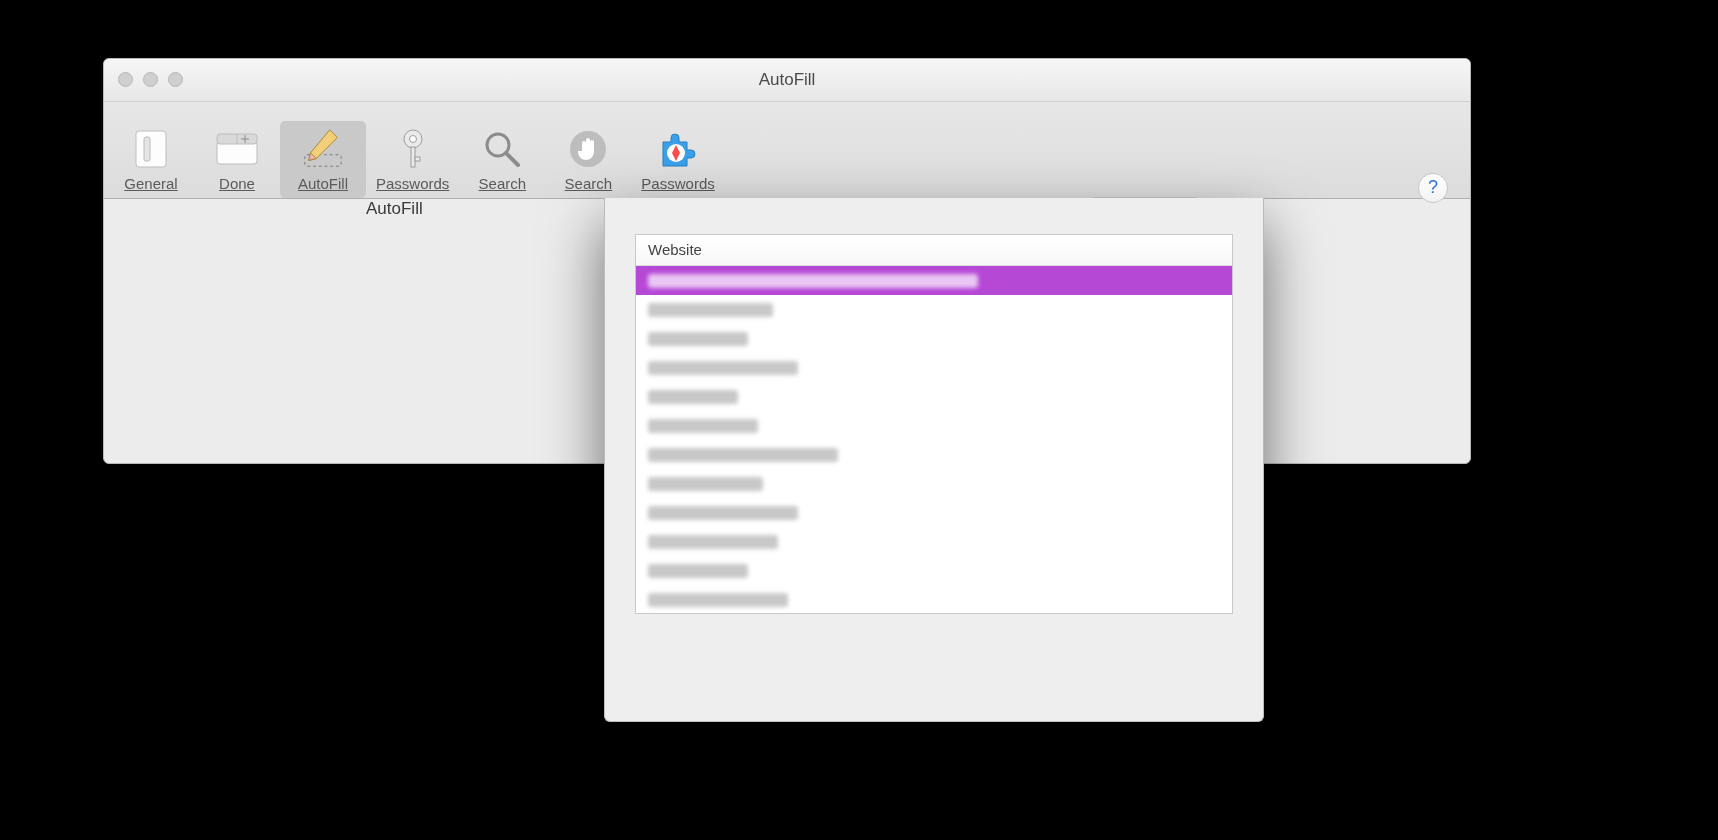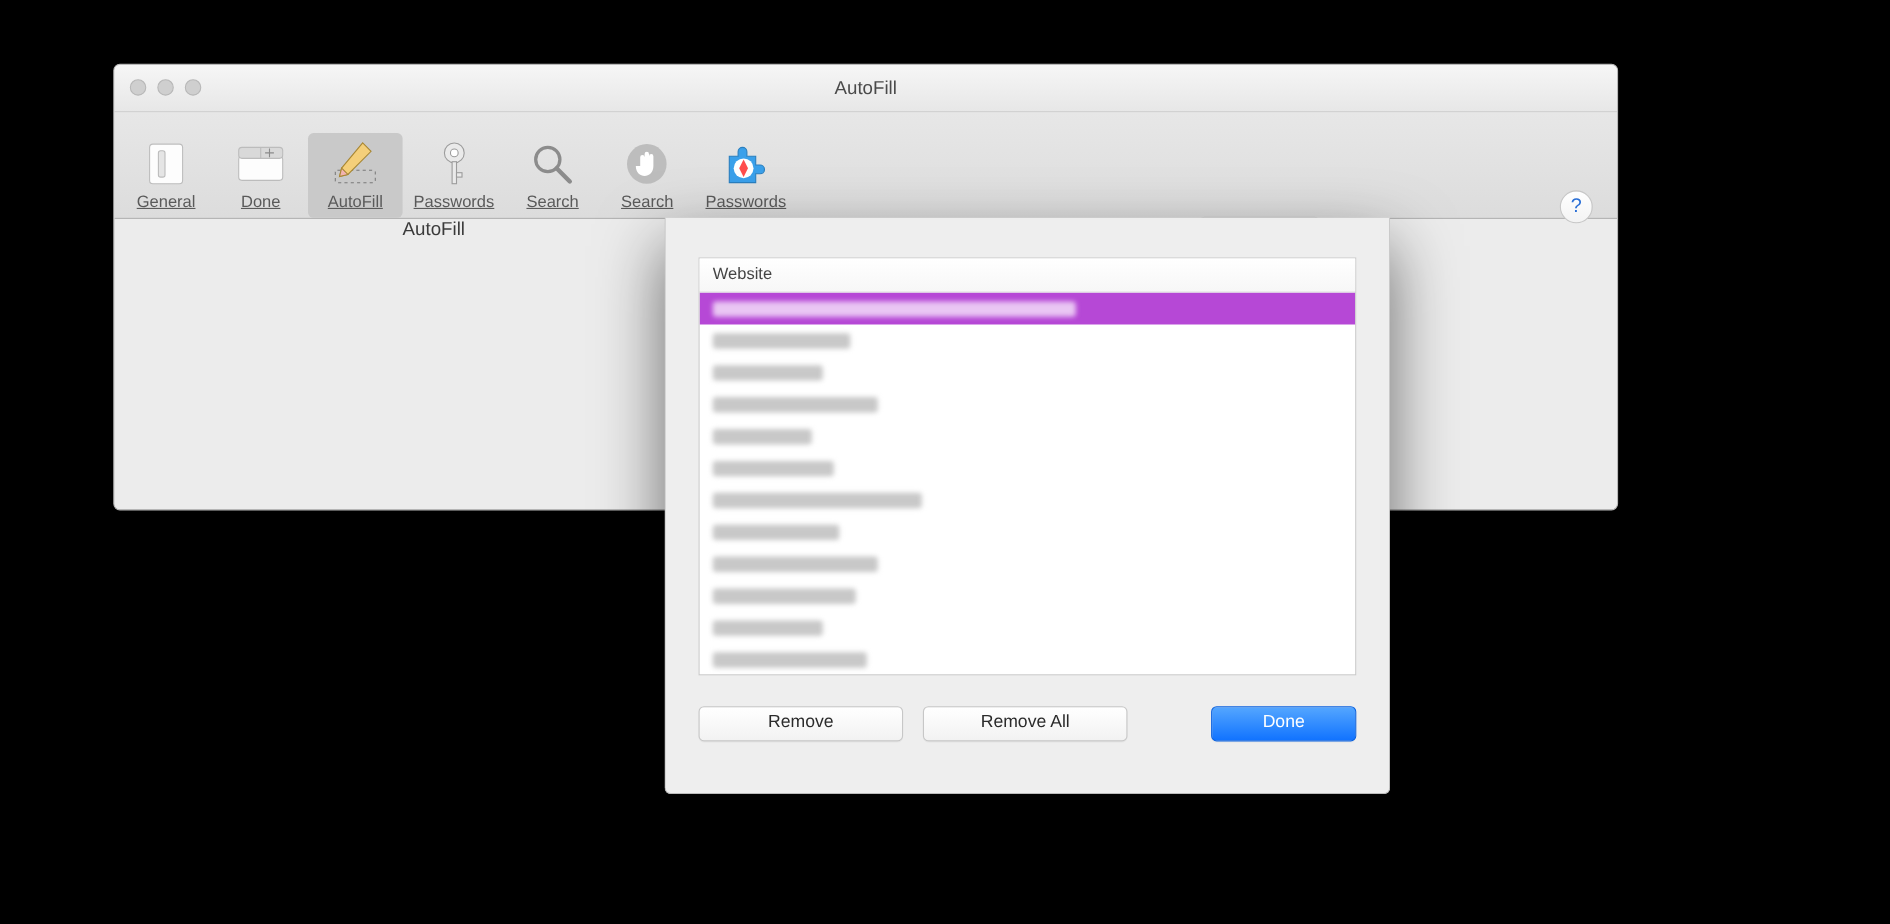--- a/index.html
+++ b/index.html
@@ -356,19 +356,13 @@
         </div>
         <div class="list-row">
           <span class="blur-text" style="width: 100px;"></span>
         </div>
         <div class="list-row">
           <span class="blur-text" style="width: 140px;"></span>
         </div>
       </div>
   </div>
 
-  <div class="sheet-buttons">
-    <div class="mac-button wide">Remove</div>
-    <div class="mac-button wide">Remove All</div>
-    <div class="spacer"></div>
-    <div class="mac-button blue">Done</div>
-  </div>
 </div>
 
 </body></html>

